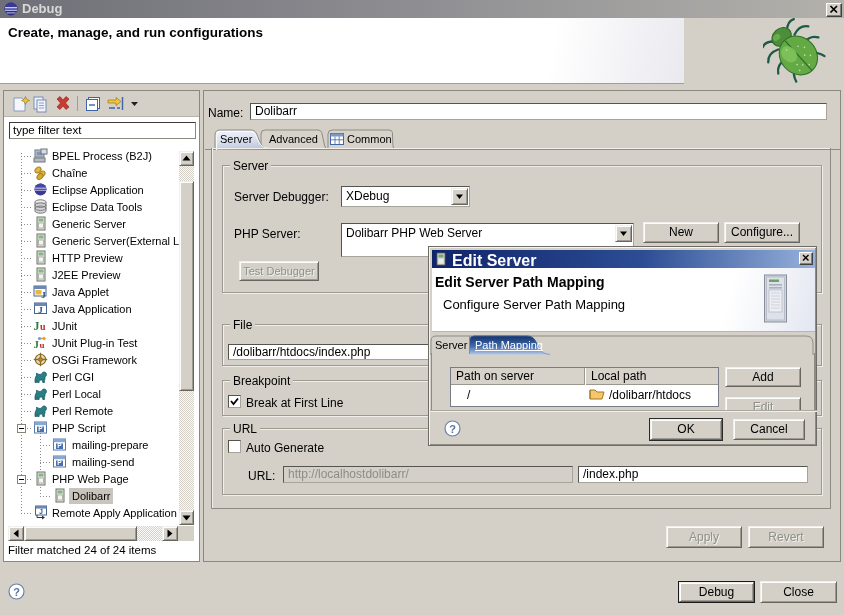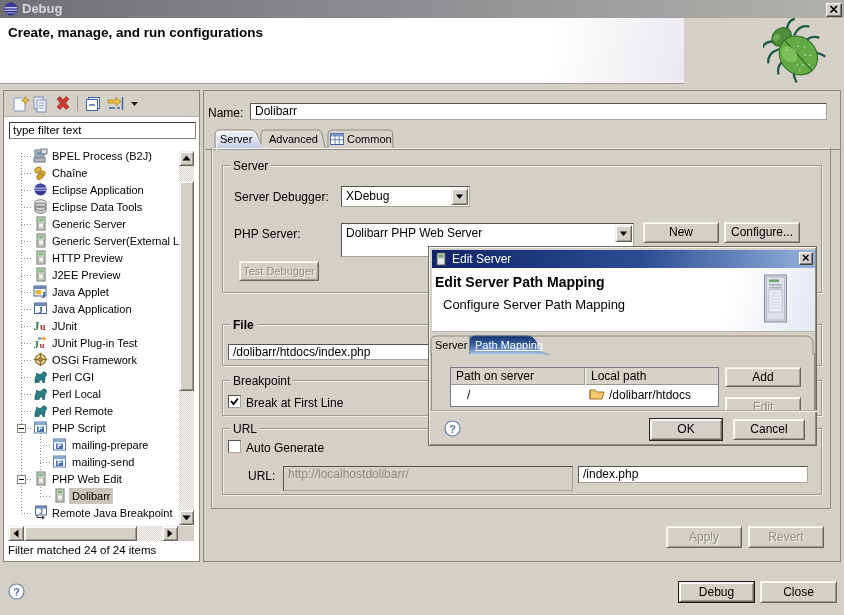--- a/index.html
+++ b/index.html
@@ -288,21 +288,21 @@
       </div>
       <div class="abs" style="left:64px;top:306px;height:16px;line-height:16px;padding:0 2px 0 3px;white-space:nowrap;">mailing-send</div>
       <div class="abs" style="left:16px;top:331px;width:11px;height:1px;background-image:repeating-linear-gradient(90deg,#8a8a8a 0 1px,transparent 1px 3px);"></div>
       <div class="abs" style="left:28px;top:323px;width:15px;height:15px;">
         <svg width="15" height="15" viewBox="0 0 15 15">
           <rect x="4" y="1" width="8" height="13" fill="#dfe3da" stroke="#70756c"></rect>
           <rect x="5.5" y="2.5" width="5" height="3" fill="#84b784"></rect>
           <rect x="5.5" y="7" width="5" height="5" fill="#f2f4ef" stroke="#9aa094" stroke-width="0.7"></rect>
         </svg>
       </div>
-      <div class="abs" style="left:44px;top:323px;height:16px;line-height:16px;padding:0 2px 0 3px;white-space:nowrap;">PHP Web Edit</div>
+      <div class="abs" style="left:44px;top:323px;height:16px;line-height:16px;padding:0 2px 0 3px;white-space:nowrap;">PHP Web Page</div>
       <div class="abs" style="left:12px;top:327px;width:9px;height:9px;background:#fff;border:1px solid #848478;">
         <svg width="7" height="7" viewBox="0 0 7 7">
           <path d="M1 3.5 h5" stroke="#000"></path>
         </svg>
       </div>
       <div class="abs" style="left:35px;top:348px;width:11px;height:1px;background-image:repeating-linear-gradient(90deg,#8a8a8a 0 1px,transparent 1px 3px);"></div>
       <div class="abs" style="left:47px;top:340px;width:15px;height:15px;">
         <svg width="15" height="15" viewBox="0 0 15 15">
           <rect x="4" y="1" width="8" height="13" fill="#dfe3da" stroke="#70756c"></rect>
           <rect x="5.5" y="2.5" width="5" height="3" fill="#84b784"></rect>
@@ -313,21 +313,21 @@
       <div class="abs" style="left:16px;top:365px;width:11px;height:1px;background-image:repeating-linear-gradient(90deg,#8a8a8a 0 1px,transparent 1px 3px);"></div>
       <div class="abs" style="left:28px;top:357px;width:15px;height:15px;">
         <svg width="15" height="15" viewBox="0 0 15 15">
           <rect x="2.5" y="1" width="11" height="9" fill="#fff" stroke="#46648e"></rect>
           <rect x="2.5" y="1" width="11" height="2.6" fill="#6b88b4"></rect>
           <text x="8" y="8.8" text-anchor="middle" font-size="6.5" font-weight="bold" fill="#2a4a88" font-family="Liberation Sans">J</text>
           <path d="M4 10 v2.5 h5" fill="none" stroke="#333"></path>
           <path d="M9 10.5 l3 2 -3 2 Z" fill="#333"></path>
         </svg>
       </div>
-      <div class="abs" style="left:44px;top:357px;height:16px;line-height:16px;padding:0 2px 0 3px;white-space:nowrap;">Remote Java Breakpoint</div>
+      <div class="abs" style="left:44px;top:357px;height:16px;line-height:16px;padding:0 2px 0 3px;white-space:nowrap;">Remote Apply Application</div>
     </div>
   <div class="abs" id="vsb" style="left:175px;top:60px;width:15px;height:374px;">
  <div class="btn" style="left:0;top:0;width:15px;height:15px">
         <svg width="13" height="13" viewBox="0 0 13 13">
           <path d="M6.5 3.5 l4 5 h-8 Z" fill="#000"></path>
         </svg>
       </div>
  <div class="sbtrack" style="left:0;top:15px;width:15px;height:344px;"></div>
  <div class="btn" style="left:0;top:30px;width:15px;height:210px"></div>
  <div class="btn" style="left:0;top:359px;width:15px;height:15px">
@@ -403,58 +403,58 @@
       <svg width="15" height="15" viewBox="0 0 15 15">
         <path d="M4 5.5 h7 l-3.5 4.5 Z" fill="#000"></path>
       </svg>
     </div>
   </div>
 <div class="btn" style="left:643px;top:222px;width:76px;height:21px;line-height:19px;">New</div>
 <div class="btn" style="left:724px;top:222px;width:76px;height:21px;line-height:19px;">Configure...</div>
 <div class="btn dis" style="left:239px;top:261px;width:80px;height:20px;line-height:18px;font-size:11px;white-space:nowrap;">Test Debugger</div>
 
 <div class="group" style="left:222px;top:324px;width:600px;height:42px;"></div>
-<div class="glabel" style="left:230px;top:318px;font-weight:bold;">File</div>
+<div class="glabel" style="left:230px;top:318px;">File</div>
 <div class="inp" style="left:228px;top:344px;width:587px;height:16px;line-height:14px;">/dolibarr/htdocs/index.php</div>
 
 <div class="group" style="left:222px;top:380px;width:600px;height:36px;"></div>
 <div class="glabel" style="left:230px;top:374px;">Breakpoint</div>
 <div class="chk" style="left:228px;top:395px;">
     <svg width="11" height="11" viewBox="0 0 11 11">
       <path d="M2 5 L4.5 8 L9 2.5" stroke="#000" stroke-width="1.8" fill="none"></path>
     </svg>
   </div>
 <div class="lbl" style="left:246px;top:396px;">Break at First Line</div>
 
 <div class="group" style="left:222px;top:428px;width:600px;height:67px;"></div>
 <div class="glabel" style="left:230px;top:422px;">URL</div>
 <div class="chk" style="left:228px;top:440px;"></div>
 <div class="lbl" style="left:246px;top:441px;">Auto Generate</div>
 <div class="lbl" style="left:248px;top:469px;">URL:</div>
-<div class="inp" style="left:283px;top:466px;width:290px;height:25px;line-height:15px;color:#8a8e84;background:#d4d0c8;">http://localhostdolibarr/</div>
+<div class="inp" style="left:283px;top:466px;width:290px;height:17px;line-height:15px;color:#8a8e84;background:#d4d0c8;">http://localhostdolibarr/</div>
 <div class="inp" style="left:578px;top:466px;width:230px;height:17px;line-height:15px;">/index.php</div>
 
 <div class="btn dis" style="left:666px;top:526px;width:76px;height:22px;line-height:20px;">Apply</div>
 <div class="btn dis" style="left:748px;top:526px;width:76px;height:22px;line-height:20px;">Revert</div>
 
 <svg class="abs" style="left:8px;top:583px" width="17" height="17" viewBox="0 0 17 17">
     <circle cx="8.5" cy="8.5" r="7.5" fill="#fff" stroke="#6a82a8" stroke-width="1.2"></circle>
     <text x="8.5" y="12.5" text-anchor="middle" font-size="11" font-weight="bold" fill="#5a74a0" font-family="Liberation Sans">?</text>
   </svg>
 <div class="btn" style="left:679px;top:582px;width:75px;height:20px;line-height:18px;outline:1.5px solid #1a1a1a;">Debug</div>
 <div class="btn" style="left:760px;top:581px;width:77px;height:22px;line-height:20px;">Close</div>
 
 <div class="abs" style="left:428px;top:246px;width:389px;height:200px;background:#d4d0c8;border:1px solid #6e6c66;box-shadow:inset 1px 1px 0 #f6f5f3, inset -1px -1px 0 #8e8c84;">
   <div class="abs" style="left:3px;top:3px;width:383px;height:18px;background:linear-gradient(90deg,#10246a 0%,#2c4d94 55%,#95b1dc 100%);">
     <svg class="abs" style="left:2px;top:2px" width="14" height="14" viewBox="0 0 14 14">
       <rect x="3" y="1" width="8" height="12" fill="#cfd4cf" stroke="#5a5a5a" stroke-width="0.8"></rect>
       <rect x="4.5" y="2.5" width="5" height="3" fill="#76a876"></rect>
       <rect x="4.5" y="7" width="5" height="4.5" fill="#e8ece8"></rect>
     </svg>
-    <div class="abs" style="left:20px;top:2px;font-weight:normal;font-size:12px;color:#fff;">Edit Server</div>
+    <div class="abs" style="left:20px;top:2px;font-weight:bold;font-size:16px;color:#fff;">Edit Server</div>
     <div class="abs" style="left:367px;top:2px;width:14px;height:13px;background:#d4d0c8;border:1px solid;border-color:#fff #404040 #404040 #fff;box-shadow:inset -1px -1px 0 #808080;">
       <svg width="12" height="11" viewBox="0 0 12 11">
           <path d="M3 2 L8.5 7.5 M8.5 2 L3 7.5" stroke="#000" stroke-width="1.4"></path>
         </svg>
     </div>
   </div>
   <div class="abs" style="left:3px;top:21px;width:383px;height:64px;background:linear-gradient(105deg,#ffffff 76%,#f0f2f7 90%,#e2e6f0 100%);border-bottom:1px solid #b9b6ae;">
     <div class="abs" style="left:3px;top:6px;font-weight:bold;font-size:14px;">Edit Server Path Mapping</div>
     <div class="abs" style="left:11px;top:29px;font-size:13px;">Configure Server Path Mapping</div>
     <svg class="abs" style="left:331px;top:6px" width="26" height="50" viewBox="0 0 26 50">

